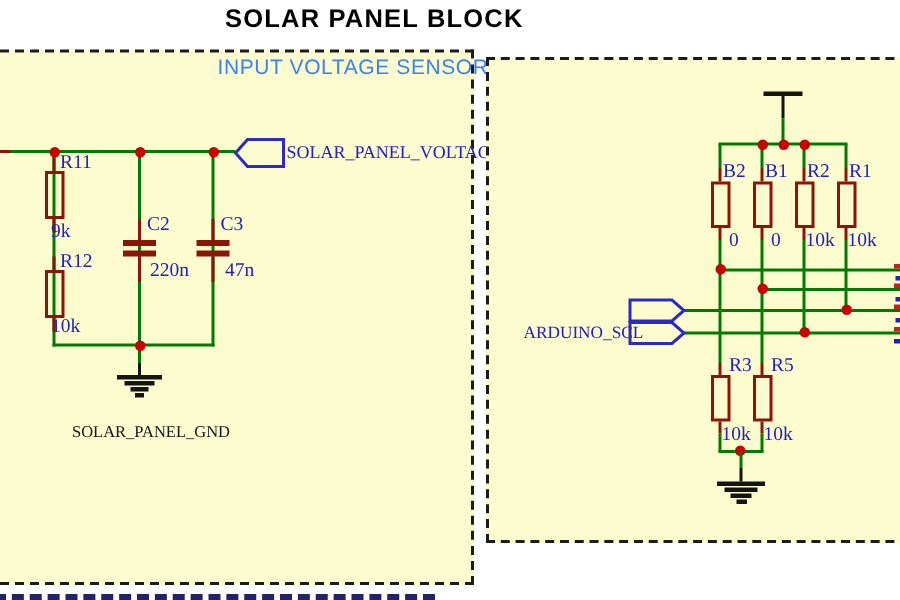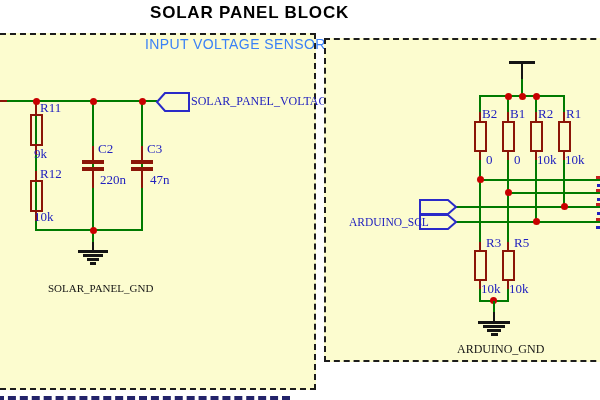--- a/index.html
+++ b/index.html
@@ -157,21 +157,20 @@
   <div class="t-blue" style="left:509px;top:282px;">10k</div>
 
   <div class="wire" style="left:479px;top:300px;width:30px;height:2px;"></div>
   <div class="dot" style="left:490px;top:297px;"></div>
   <div class="wire" style="left:493px;top:301px;width:2px;height:11px;"></div>
   <div class="blk" style="left:493px;top:312px;width:2px;height:9px;"></div>
   <div class="blk" style="left:478px;top:321px;width:32px;height:3px;"></div>
   <div class="blk" style="left:483px;top:325px;width:22px;height:3px;"></div>
   <div class="blk" style="left:487px;top:329px;width:14px;height:3px;"></div>
   <div class="blk" style="left:491px;top:333px;width:7px;height:3px;"></div>
-  <div class="t-blk" style="left:457px;top:343px;">ARDUINO_GND</div>
 
   <div class="frag-r" style="left:596px;top:176px;width:4px;height:3px;"></div>
   <div class="frag-r" style="left:596px;top:189px;width:4px;height:3px;"></div>
   <div class="frag-r" style="left:596px;top:203px;width:4px;height:3px;"></div>
   <div class="frag-r" style="left:596px;top:218px;width:4px;height:3px;"></div>
   <div class="frag-b" style="left:597px;top:184px;width:3px;height:3px;"></div>
   <div class="frag-b" style="left:597px;top:198px;width:3px;height:3px;"></div>
   <div class="frag-b" style="left:597px;top:212px;width:3px;height:3px;"></div>
   <div class="frag-b" style="left:596px;top:226px;width:4px;height:3px;"></div>
 

